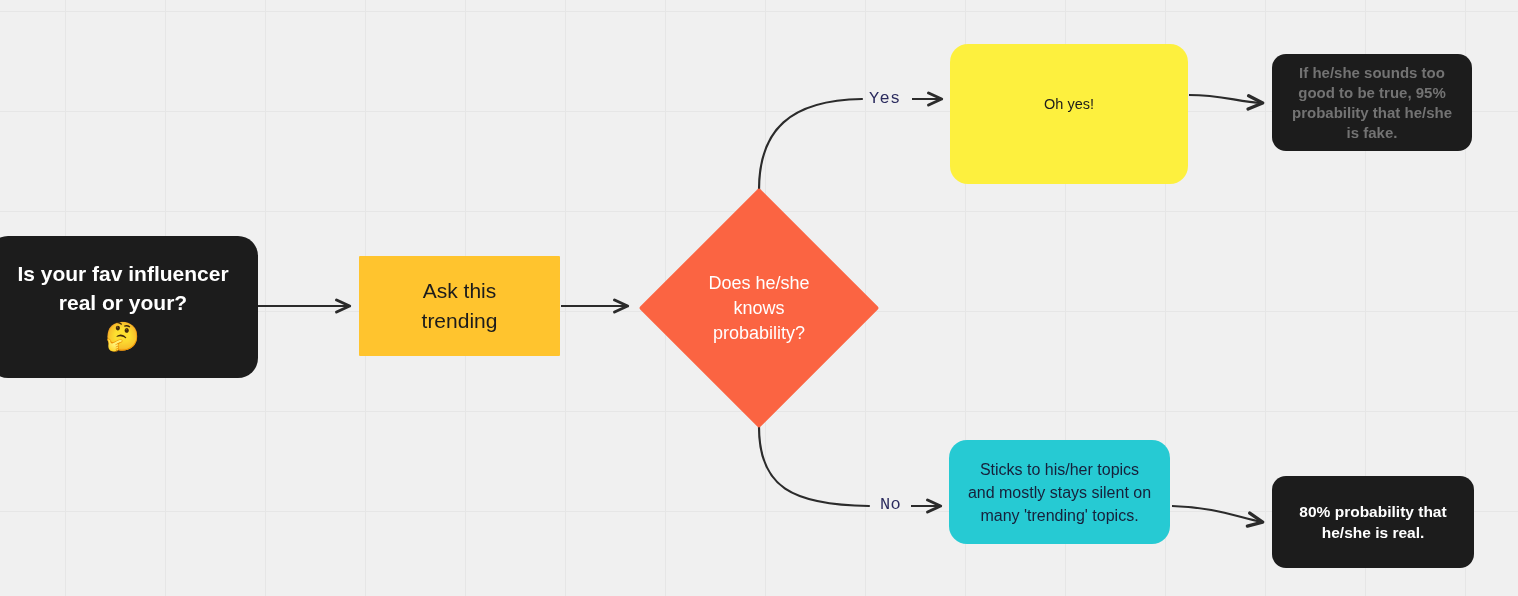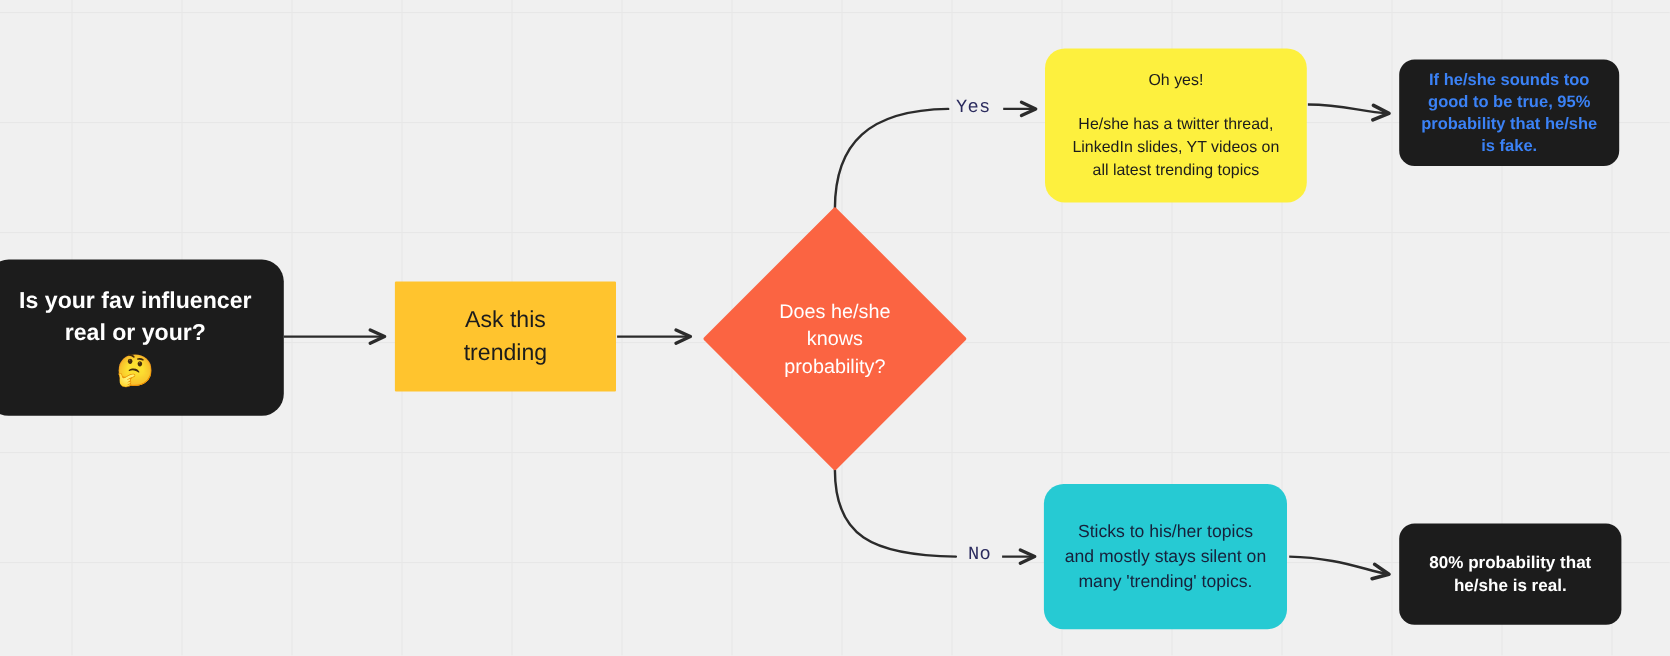--- a/index.html
+++ b/index.html
@@ -112,33 +112,33 @@
   #node-yes-note .lead { margin-bottom: 19px; }
 
   
   #node-yes-out {
     left: 1272px;
     top: 54px;
     width: 200px;
     height: 97px;
     background: #1c1c1c;
     border-radius: 14px;
-    color: #3b82f6;
+    color: #737373;
     font-size: 15px;
     font-weight: bold;
     line-height: 20px;
     padding: 0 9px;
   }
 
   
   #node-no-note {
     left: 949px;
     top: 440px;
     width: 221px;
-    height: 132px;
+    height: 104px;
     background: #26cad3;
     border-radius: 18px;
     color: #17203a;
     font-size: 16px;
     line-height: 23px;
     padding: 0 8px;
   }
 
   
   #node-no-out {
@@ -235,23 +235,20 @@
 
   <div class="node" id="node-decision">
     <div class="diamond-shape"></div>
     <div class="node-text">Does he/she
 knows
 probability?</div>
   </div>
 
   <div class="node" id="node-yes-note">
     <div class="lead">Oh yes!</div>
-    <div class="node-text">He/she has a twitter thread,
-LinkedIn slides, YT videos on
-all latest trending topics</div>
   </div>
 
   <div class="node" id="node-yes-out">
     <div class="node-text">If he/she sounds too
 good to be true, 95%
 probability that he/she
 is fake.</div>
   </div>
 
   <div class="node" id="node-no-note">

